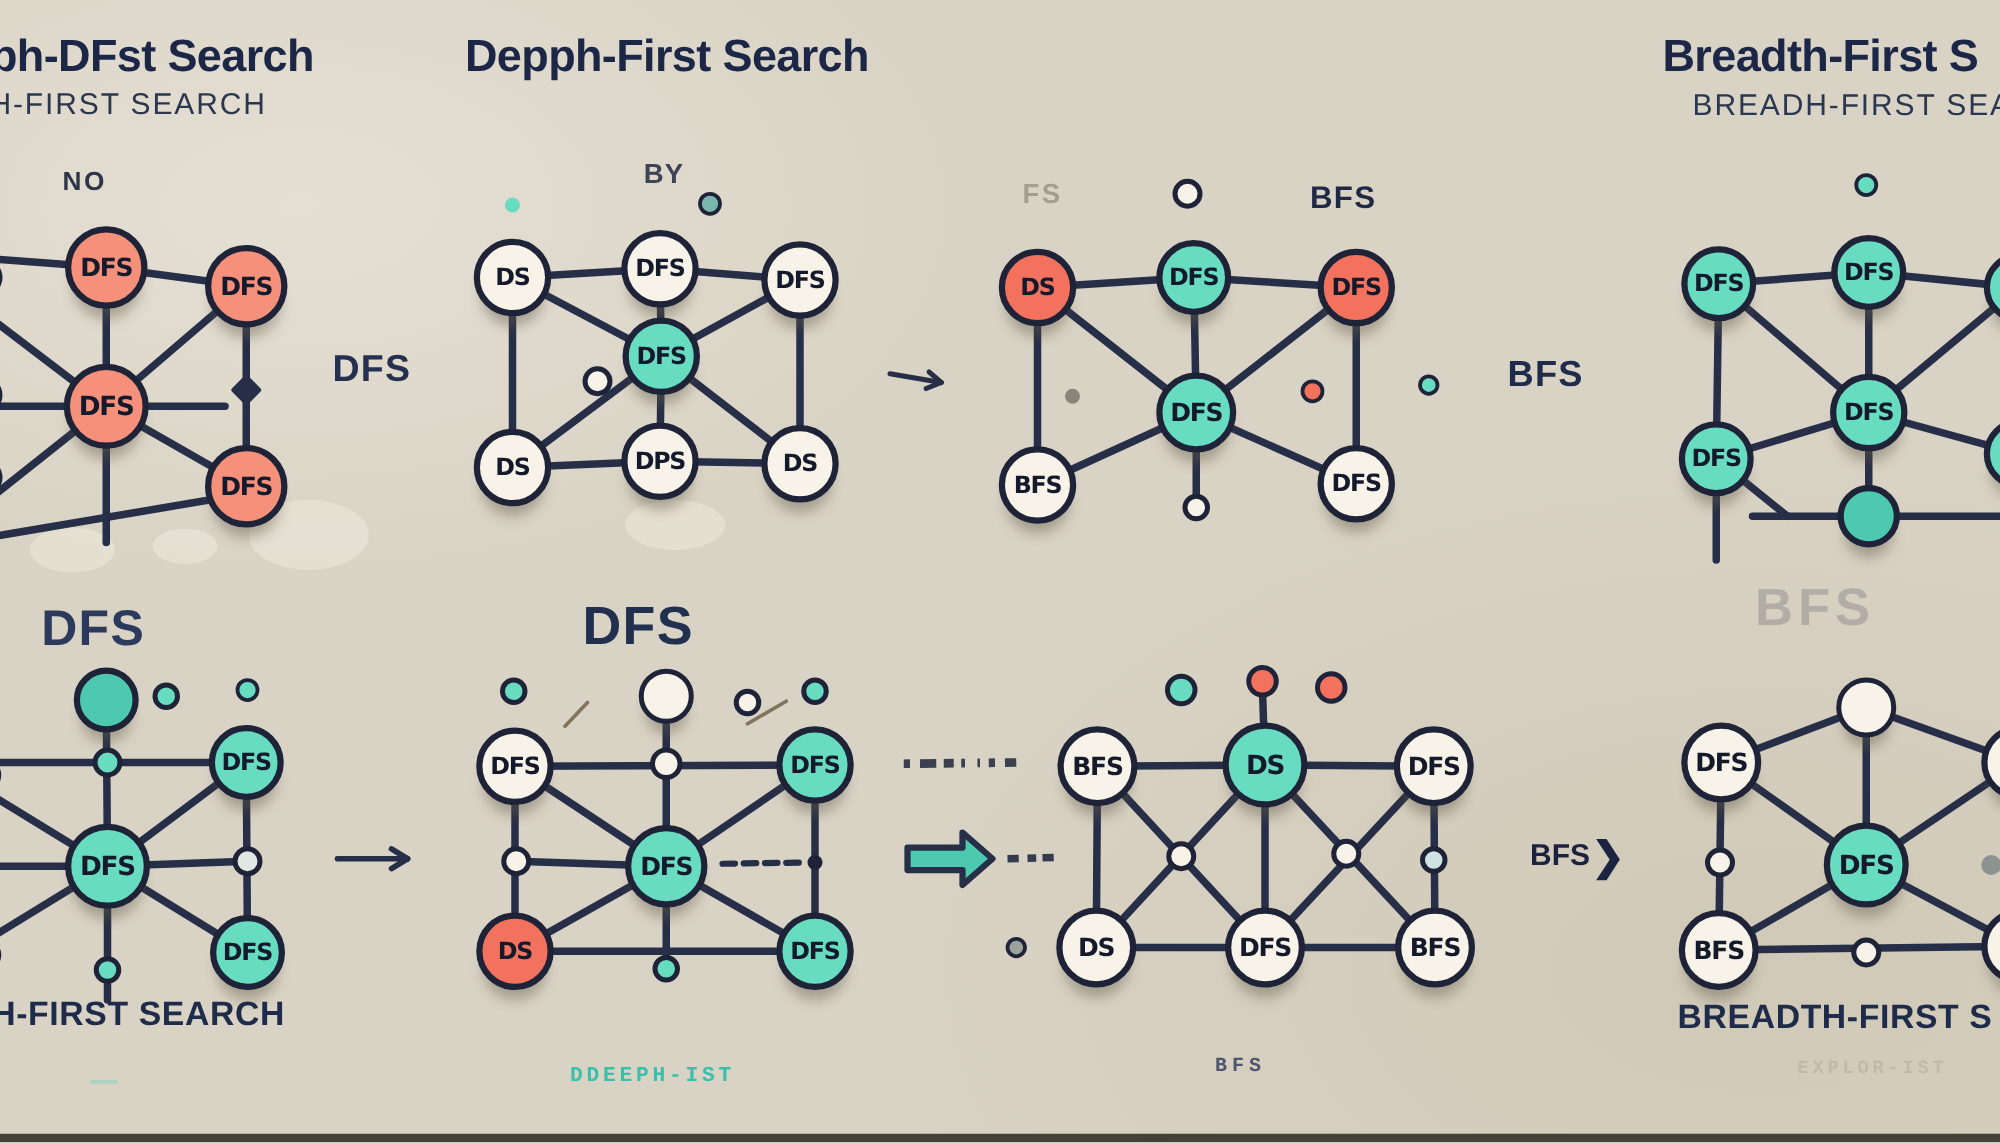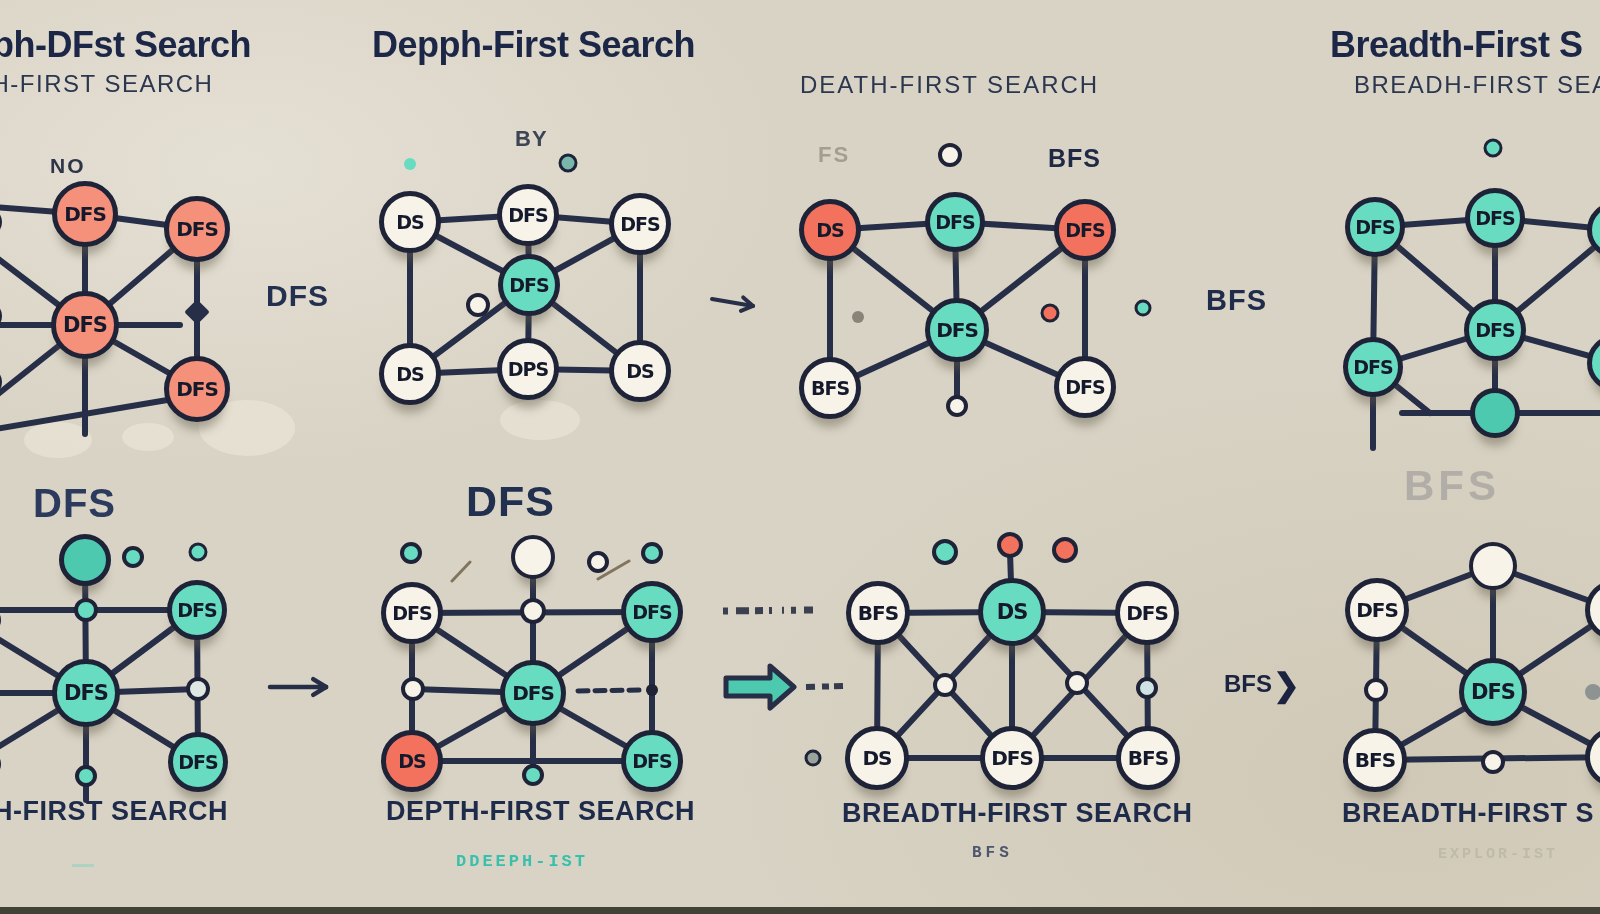--- a/index.html
+++ b/index.html
@@ -28,21 +28,21 @@
   #tm1{left:-8px;top:24px;} #ts1{left:-26px;top:70px;}
   #tm2{left:372px;top:24px;} #ts2{left:402px;top:71px;}
   #tm3{left:788px;top:24px;} #ts3{left:800px;top:71px;letter-spacing:2px;}
   #tm4{left:1330px;top:24px;} #ts4{left:1354px;top:71px;}
   #c1{left:-24px;top:796px;} #c2{left:386px;top:796px;}
   #c3{left:842px;top:798px;} #c4{left:1342px;top:798px;}
   #s2{left:456px;top:852px;font-size:17px;font-weight:bold;color:#37c0ab;letter-spacing:3px;}
   #s3{left:972px;top:844px;font-size:16px;font-weight:bold;color:#4c566e;letter-spacing:4px;}
   #s4{left:1438px;top:846px;font-size:15px;font-weight:bold;color:#b9b4a4;letter-spacing:3px;opacity:.75;}
   #c1-dash{position:absolute;left:72px;top:864px;width:22px;height:3px;background:#7fd4c4;opacity:.5;z-index:3;}
-  #l-no{left:50px;top:134px;font-size:21px;font-weight:600;color:#2e3548;letter-spacing:2px;margin-top:20px;}
+  #l-no{left:50px;top:134px;font-size:21px;font-weight:600;color:#2e3548;letter-spacing:2px;}
   #l-dfs-top{left:266px;top:279px;font-size:30px;font-weight:600;color:#24304f;letter-spacing:1px;}
   #l-by{left:515px;top:126px;font-size:22px;font-weight:600;color:#3c4456;letter-spacing:1px;text-align:right;}
   #l-fs-ghost{left:818px;top:142px;font-size:22px;font-weight:700;color:#8e8878;opacity:.7;letter-spacing:2px;}
   #l-bfs-small{left:1048px;top:144px;font-size:25px;font-weight:700;color:#1f2845;letter-spacing:1px;}
   #l-bfs-topright{left:1206px;top:284px;font-size:29px;font-weight:600;color:#202c4b;letter-spacing:1px;}
   #l-dfs-big-left{left:33px;top:481px;font-size:40px;font-weight:600;color:#2c3a5e;letter-spacing:1px;}
   #l-dfs-big-mid{left:466px;top:477px;font-size:43px;font-weight:700;color:#22304f;letter-spacing:1px;}
   #l-bfs-ghost{left:1404px;top:462px;font-size:42px;font-weight:700;color:#8e8c8e;opacity:.5;letter-spacing:4px;}
   #l-bfs-bottom{left:1224px;top:666px;font-size:24px;font-weight:700;color:#1b2340;}
   #bfs-chevron{font-size:32px;vertical-align:-4px;margin-left:1px;}
@@ -316,38 +316,35 @@
       </div>
       <div class="node" style="left: 1343px; top: 728px; width: 64px; height: 64px; background: rgb(247, 243, 232); border-width: 5px; font-size: 20px;">
         <span>BFS</span>
       </div>
       <div class="node" style="left: 1585px; top: 727px; width: 60px; height: 60px; background: rgb(247, 243, 232); border-width: 5px; font-size: 19px;"></div>
     </div>
 
   <div class="txt title-main" id="tm1">ph-DFst Search</div>
   <div class="txt title-sub" id="ts1">PH-FIRST SEARCH</div>
   <div class="txt title-main" id="tm2">Depph-First Search</div>
-  <div class="txt title-sub" id="ts3">DEATH-FIRST SEARCH</div>
   <div class="txt title-main" id="tm4">Breadth-First S</div>
   <div class="txt title-sub" id="ts4">BREADH-FIRST SEA</div>
 
   <div class="txt" id="l-no">NO</div>
   <div class="txt" id="l-dfs-top">DFS</div>
   <div class="txt" id="l-by">BY</div>
   <div class="txt" id="l-fs-ghost">FS</div>
   <div class="txt" id="l-bfs-small">BFS</div>
   <div class="txt" id="l-bfs-topright">BFS</div>
   <div class="txt" id="l-dfs-big-left">DFS</div>
   <div class="txt" id="l-dfs-big-mid">DFS</div>
   <div class="txt" id="l-bfs-ghost">BFS</div>
   <div class="txt" id="l-bfs-bottom"><span>BFS</span><span id="bfs-chevron">❯</span></div>
 
   <div class="txt caption" id="c1">TH-FIRST SEARCH</div>
-  <div class="txt caption" id="c2">DEPTH-FIRST SEARCH</div>
-  <div class="txt caption" id="c3">BREADTH-FIRST SEARCH</div>
   <div class="txt caption" id="c4">BREADTH-FIRST S</div>
   <div class="txt subcaption" id="s2">DDEEPH-IST</div>
   <div class="txt subcaption" id="s3">BFS</div>
   <div class="txt subcaption" id="s4">EXPLOR-IST</div>
   <div id="c1-dash"></div>
 
   <div id="bottom-edge"></div>
 </div>
 
 </body></html>

